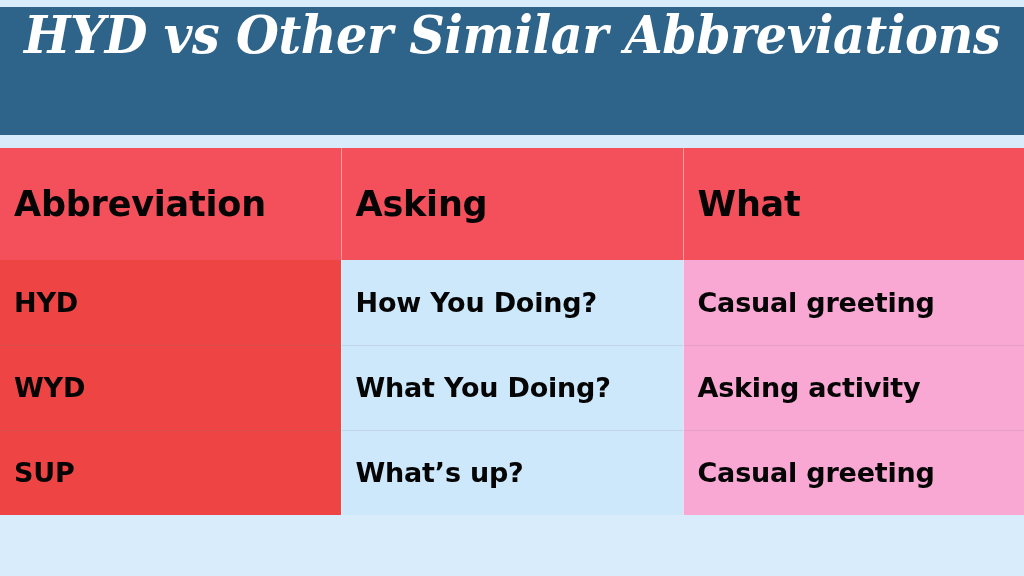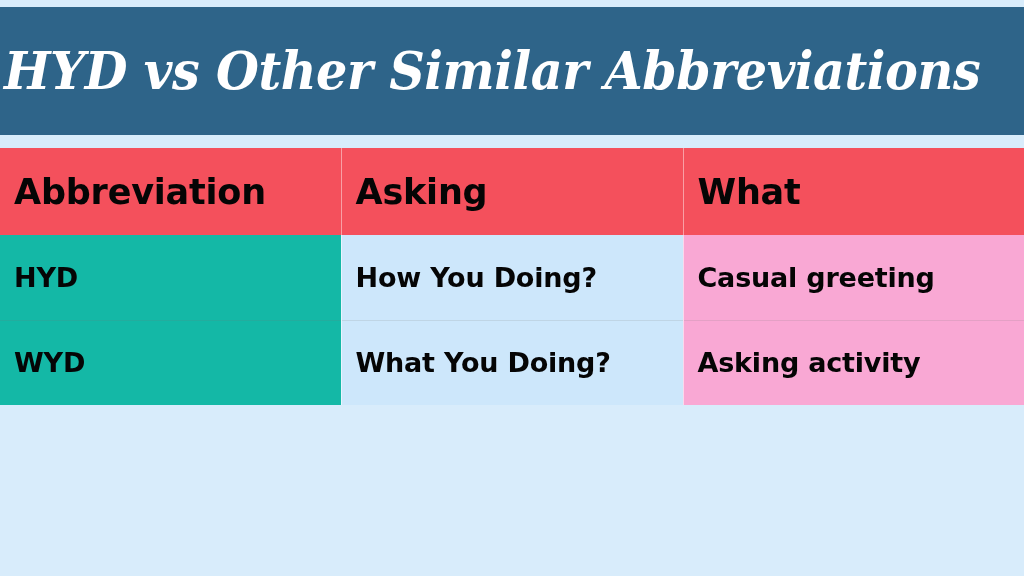--- a/index.html
+++ b/index.html
@@ -24,23 +24,22 @@
 
   
   .banner {
     position: absolute;
     left: 0;
     top: 7px;
     width: 1024px;
     height: 128px;
     background: #2e6489;
     display: flex;
-    align-items: center;
     box-sizing: border-box;
-    padding-left: 4px;
+    padding-left: 24px;
   }
   .banner-title {
     color: #ffffff;
     font-family: "DejaVu Serif", serif;
     font-weight: bold;
     font-style: italic;
     font-size: 53px;
     line-height: 1.05;
     letter-spacing: -0.5px;
     transform: scaleX(0.93);
@@ -75,35 +74,35 @@
     color: #050505;
     font-family: "DejaVu Sans", sans-serif;
     font-weight: bold;
     border-right: 1px solid rgba(255,255,255,0.55);
   }
   table.abbr-table th:last-child,
   table.abbr-table td:last-child { border-right: none; }
 
   table.abbr-table thead th {
     background: #f4505c;
-    height: 87px;
+    height: 112px;
     font-size: 35px;
     letter-spacing: -0.2px;
     border-right: 1px solid rgba(255,255,255,0.45);
   }
 
   table.abbr-table tbody tr { height: 85px; }
   table.abbr-table tbody td {
     font-size: 27px;
     letter-spacing: -0.2px;
     border-top: 1px solid rgba(120,120,120,0.16);
   }
   table.abbr-table tbody tr:first-child td { border-top: none; }
 
-  table.abbr-table tbody td.col-abbr  { background: #14b8a6; }
+  table.abbr-table tbody td.col-abbr  { background: #ef4444; }
   table.abbr-table tbody td.col-mean  { background: #cde7fb; margin-left: 48px; }
   table.abbr-table tbody td.col-usage { background: #f9a8d4; }
 </style>
 </head>
 <body>
 
 <div id="infographic">
 
   <div class="banner">
     <div class="banner-title">HYD vs Other Similar Abbreviations</div>
@@ -127,17 +126,22 @@
         <tr>
           <td class="col-abbr">HYD</td>
           <td class="col-mean">How You Doing?</td>
           <td class="col-usage">Casual greeting</td>
         </tr>
         <tr>
           <td class="col-abbr">WYD</td>
           <td class="col-mean">What You Doing?</td>
           <td class="col-usage">Asking activity</td>
         </tr>
+        <tr>
+          <td class="col-abbr">SUP</td>
+          <td class="col-mean">What’s up?</td>
+          <td class="col-usage">Casual greeting</td>
+        </tr>
       </tbody>
     </table>
   </div>
 
 </div>
 
 </body></html>

